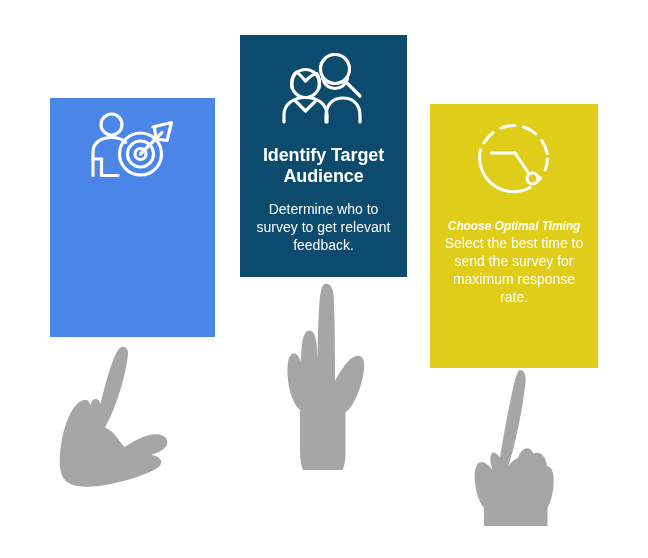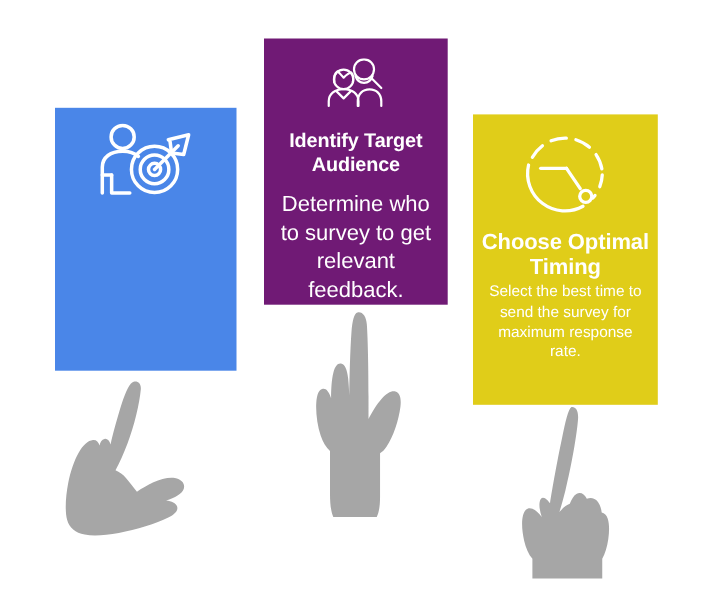--- a/index.html
+++ b/index.html
@@ -64,36 +64,36 @@
   }
   #card-define .card-title { font-size: 18px; margin-top: 17px; }
   #card-define .card-desc  { font-size: 14px; margin-top: 12px; width: 143px; }
 
   
   #card-identify {
     left: 240px;
     top: 35px;
     width: 167px;
     height: 242px;
-    background: #701a75;
+    background: #0c4a6e;
     padding-top: 18px;
   }
   #card-identify .card-title { font-size: 18px; margin-top: 20px; }
-  #card-identify .card-desc  { font-size: 20px; margin-top: 13px; width: 147px; }
+  #card-identify .card-desc  { font-size: 14px; margin-top: 13px; width: 147px; }
 
   
   #card-choose {
     left: 430px;
     top: 104px;
     width: 168px;
     height: 264px;
     background: #e0cd19;
     padding-top: 15px;
   }
-  #card-choose .card-title { font-size: 20px; margin-top: 12px; }
+  #card-choose .card-title { font-size: 12px; margin-top: 23px; font-style: italic; }
   #card-choose .card-desc  { font-size: 14px; width: 150px; }
 
   
   .hand {
     position: absolute;
     z-index: 2;
   }
   #hand-left   { left: 58px;  top: 345px; }
   #hand-middle { left: 278px; top: 282px; }
   #hand-right  { left: 458px; top: 368px; }

